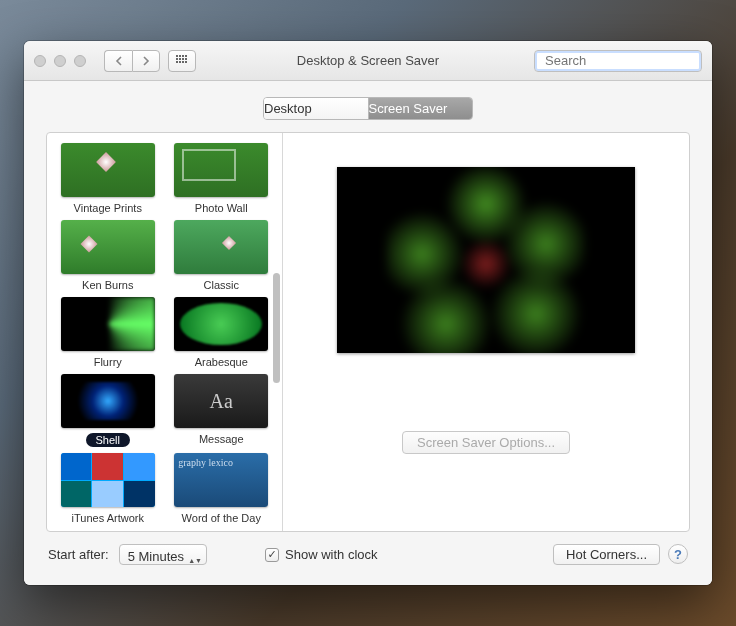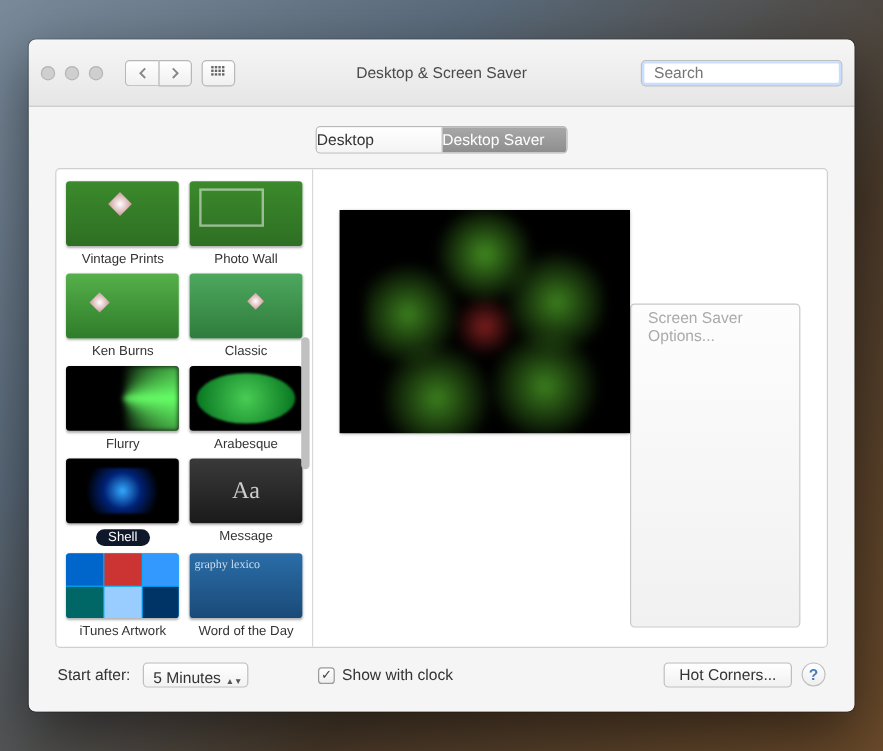--- a/index.html
+++ b/index.html
@@ -13,21 +13,21 @@
   color: #333;
 }
 .window {
   width: 688px;
   background: #ececec;
   border-radius: 6px;
   box-shadow: 0 18px 50px rgba(0,0,0,.5), 0 0 0 1px rgba(0,0,0,.2);
   overflow: hidden;
 }
 .titlebar {
-  height: 56px;
+  height: 40px;
   background: linear-gradient(#f6f6f6, #e6e6e6);
   border-bottom: 1px solid #c8c8c8;
   display: flex; align-items: center;
   padding: 0 10px;
   position: relative;
 }
 .traffic { display: flex; gap: 8px; }
 .traffic span {
   width: 12px; height: 12px; border-radius: 50%;
   background: #cfcfcf; border: 1px solid #b5b5b5;
@@ -115,21 +115,21 @@
 .pic.shell { background:#000; }
 .pic.shell::before { content:""; position:absolute; inset:8px; background:radial-gradient(circle,#3af,#027,transparent 70%); filter:blur(1px); }
 .pic.message { background:linear-gradient(#3a3a3a,#1a1a1a); display:flex;align-items:center;justify-content:center;color:#ccc;font-size:20px;font-family:Liberation Serif, serif; }
 .pic.itunes { background:#0af; display:grid;grid-template-columns:repeat(3,1fr);grid-template-rows:repeat(2,1fr);gap:1px; }
 .pic.itunes span { background:#06c; } .pic.itunes span:nth-child(2){background:#c33;} .pic.itunes span:nth-child(3){background:#39f;} .pic.itunes span:nth-child(4){background:#066;} .pic.itunes span:nth-child(5){background:#9cf;} .pic.itunes span:nth-child(6){background:#036;}
 .pic.word { background:linear-gradient(#2a6da8,#1a4a78); color:#cde;font-size:10px;padding:4px;line-height:12px;font-family:Georgia,serif; }
 .scrollbar {
   position:absolute; right:2px; top:140px; width:7px; height:110px;
   background:#c0c0c0; border-radius:4px;
 }
-.rightpane { flex:1; display:flex; flex-direction:row; padding: 34px 22px 16px; }
+.rightpane { flex:1; display:flex; flex-direction:column; align-items:center; padding: 34px 22px 16px; }
 .preview {
   width: 298px; height: 186px; background:#000;
   box-shadow: 0 1px 3px rgba(0,0,0,.4);
   position:relative; overflow:hidden;
 }
 .preview::before {
   content:""; position:absolute; left:50%; top:52%; width:200px; height:200px;
   transform:translate(-50%,-50%);
   background:
     radial-gradient(circle at 50% 50%, rgba(255,60,60,.5), transparent 18%),
@@ -222,21 +222,21 @@
           <line x1="10.5" y1="10.5" x2="14" y2="14" stroke="#777" stroke-width="1.4"></line>
         </svg>
       <input placeholder="Search" style="">
     </div>
   </div>
 
   <div class="content">
 
     <div class="seg">
       <div class="segbtn inactive">Desktop</div>
-      <div class="segbtn active">Desktop Saver</div>
+      <div class="segbtn active">Screen Saver</div>
     </div>
 
     <div class="panel">
 
       <div class="leftpane">
         <div class="thumblist">
           <div class="thumb">
             <div class="pic green2"></div>
             <div class="lbl">Vintage Prints</div>
           </div>

